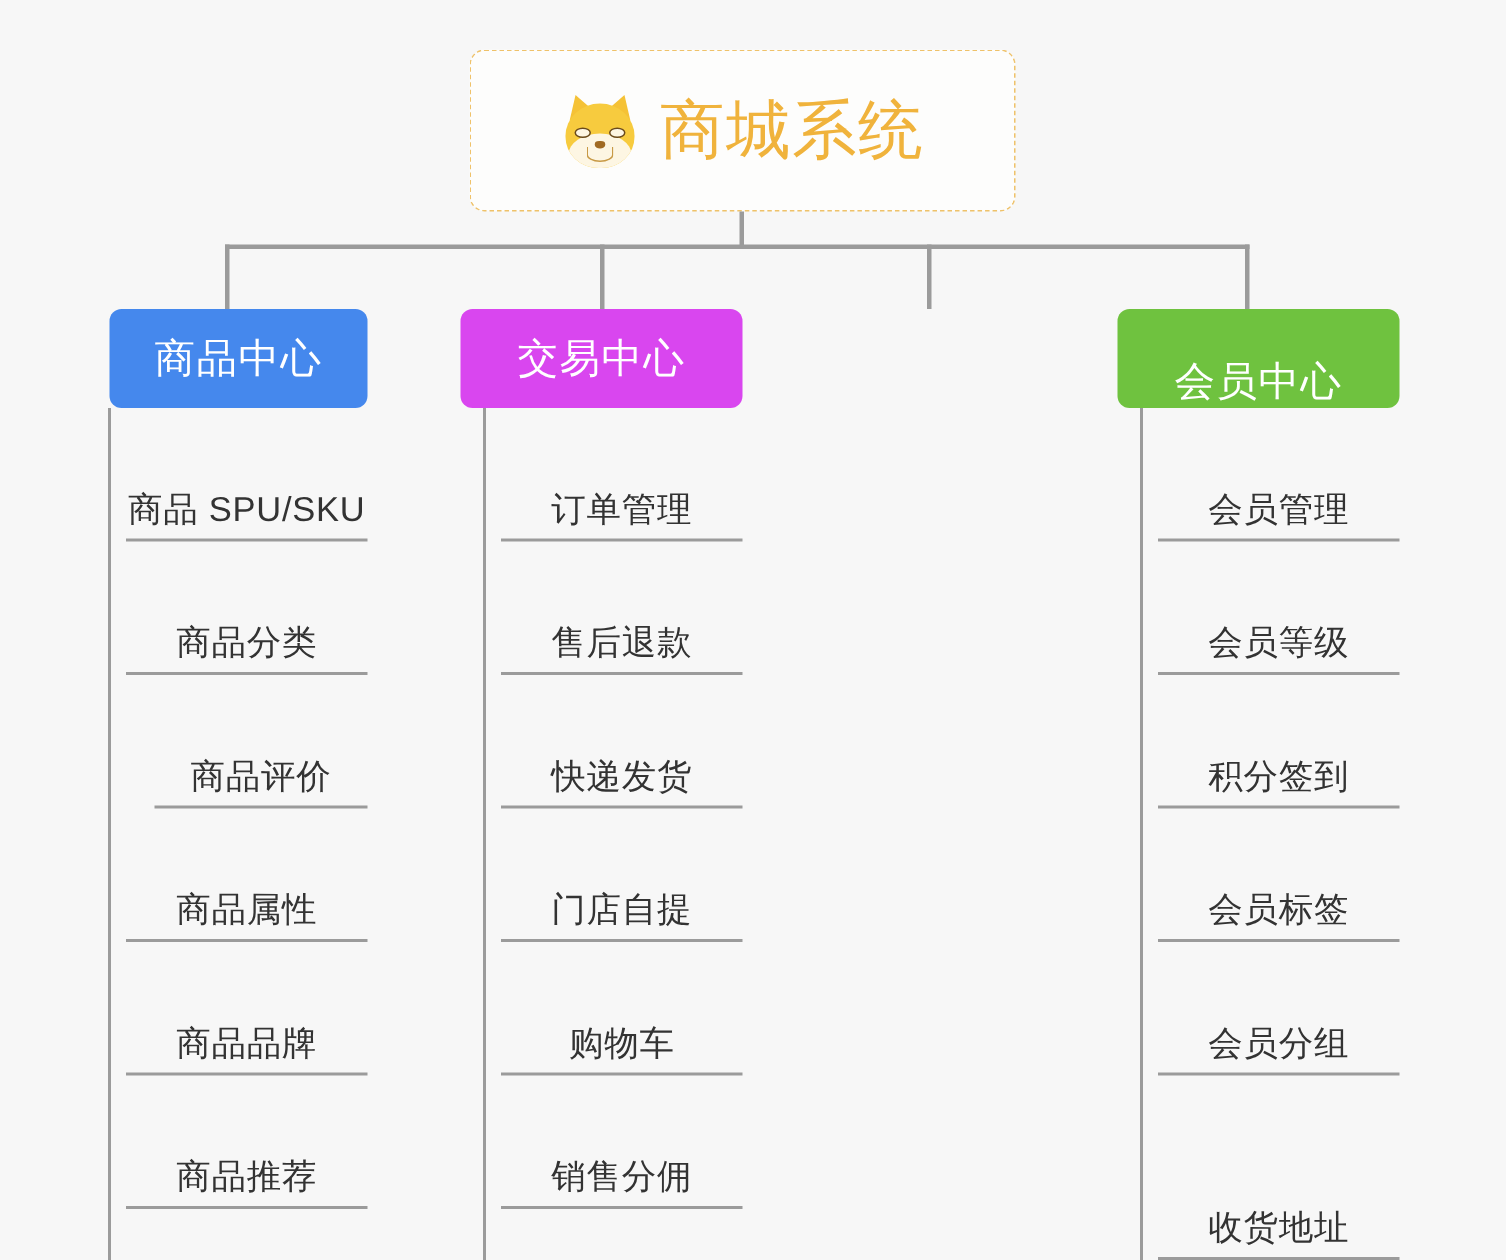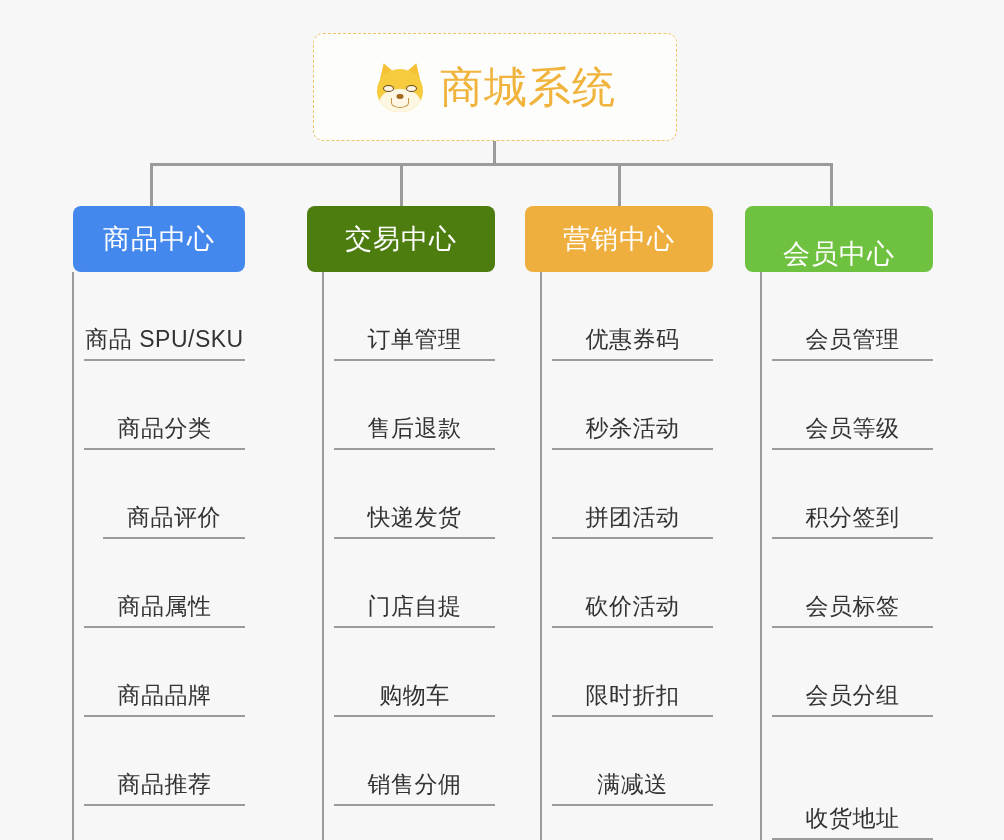--- a/index.html
+++ b/index.html
@@ -229,21 +229,21 @@
       <li class="leaf-item" style="border-bottom-color: rgb(155, 155, 155);">
           <span class="leaf-label">商品品牌</span>
         </li>
       <li class="leaf-item" style="border-bottom-color: rgb(155, 155, 155);">
           <span class="leaf-label">商品推荐</span>
         </li>
     </ul>
   </div>
 
   <div class="column c1">
-    <div class="cat-box" style="background: #4d7c0f;">
+    <div class="cat-box" style="background: #d946ef;">
       <span>交易中心</span>
     </div>
     <div class="leaf-spine" style="background: rgb(155, 155, 155);"></div>
     <ul class="leaf-list">
       <li class="leaf-item" style="border-bottom-color: rgb(155, 155, 155);">
           <span class="leaf-label">订单管理</span>
         </li>
       <li class="leaf-item" style="border-bottom-color: rgb(155, 155, 155);">
           <span class="leaf-label">售后退款</span>
         </li>
@@ -255,46 +255,20 @@
         </li>
       <li class="leaf-item" style="border-bottom-color: rgb(155, 155, 155);">
           <span class="leaf-label">购物车</span>
         </li>
       <li class="leaf-item" style="border-bottom-color: rgb(155, 155, 155);">
           <span class="leaf-label">销售分佣</span>
         </li>
     </ul>
   </div>
 
-  <div class="column c2">
-    <div class="cat-box" style="background: rgb(238, 175, 63);">
-      <span>营销中心</span>
-    </div>
-    <div class="leaf-spine" style="background: rgb(155, 155, 155);"></div>
-    <ul class="leaf-list">
-      <li class="leaf-item" style="border-bottom-color: rgb(155, 155, 155);">
-          <span class="leaf-label">优惠券码</span>
-        </li>
-      <li class="leaf-item" style="border-bottom-color: rgb(155, 155, 155);">
-          <span class="leaf-label">秒杀活动</span>
-        </li>
-      <li class="leaf-item" style="border-bottom-color: rgb(155, 155, 155);">
-          <span class="leaf-label">拼团活动</span>
-        </li>
-      <li class="leaf-item" style="border-bottom-color: rgb(155, 155, 155);">
-          <span class="leaf-label">砍价活动</span>
-        </li>
-      <li class="leaf-item" style="border-bottom-color: rgb(155, 155, 155);">
-          <span class="leaf-label">限时折扣</span>
-        </li>
-      <li class="leaf-item" style="border-bottom-color: rgb(155, 155, 155);">
-          <span class="leaf-label">满减送</span>
-        </li>
-    </ul>
-  </div>
 
   <div class="column c3">
     <div class="cat-box" style="background: rgb(111, 194, 63); align-items: flex-end;">
       <span>会员中心</span>
     </div>
     <div class="leaf-spine" style="background: rgb(155, 155, 155);"></div>
     <ul class="leaf-list">
       <li class="leaf-item" style="border-bottom-color: rgb(155, 155, 155);">
           <span class="leaf-label">会员管理</span>
         </li>

